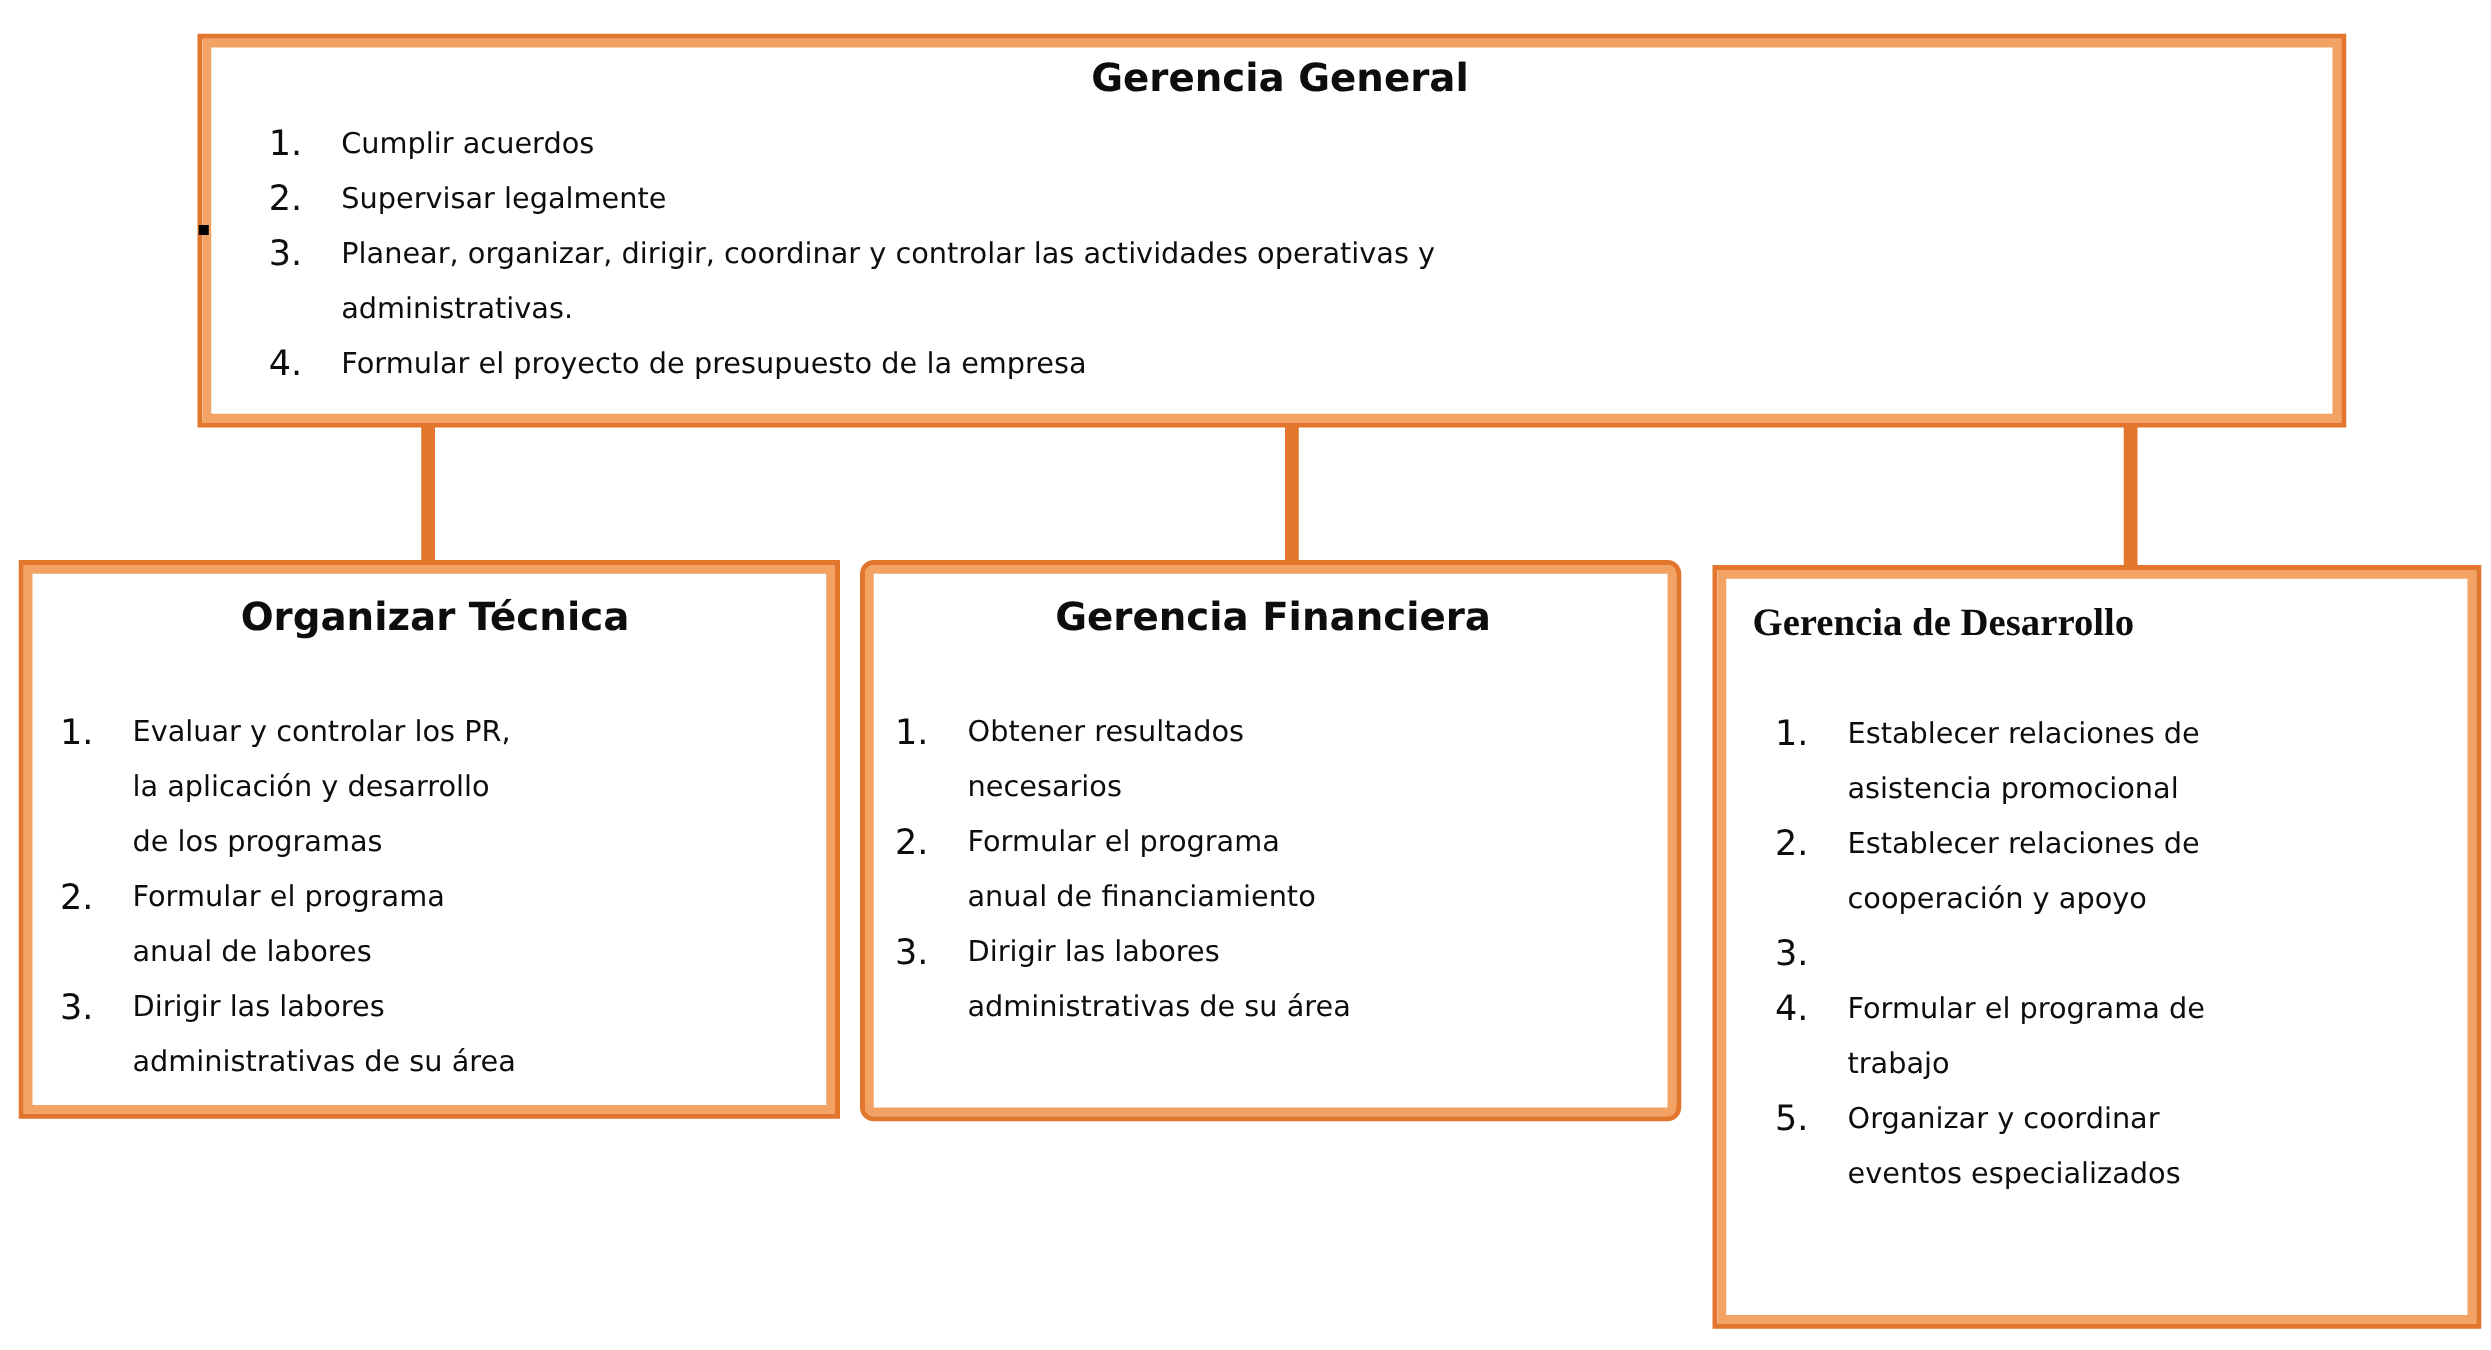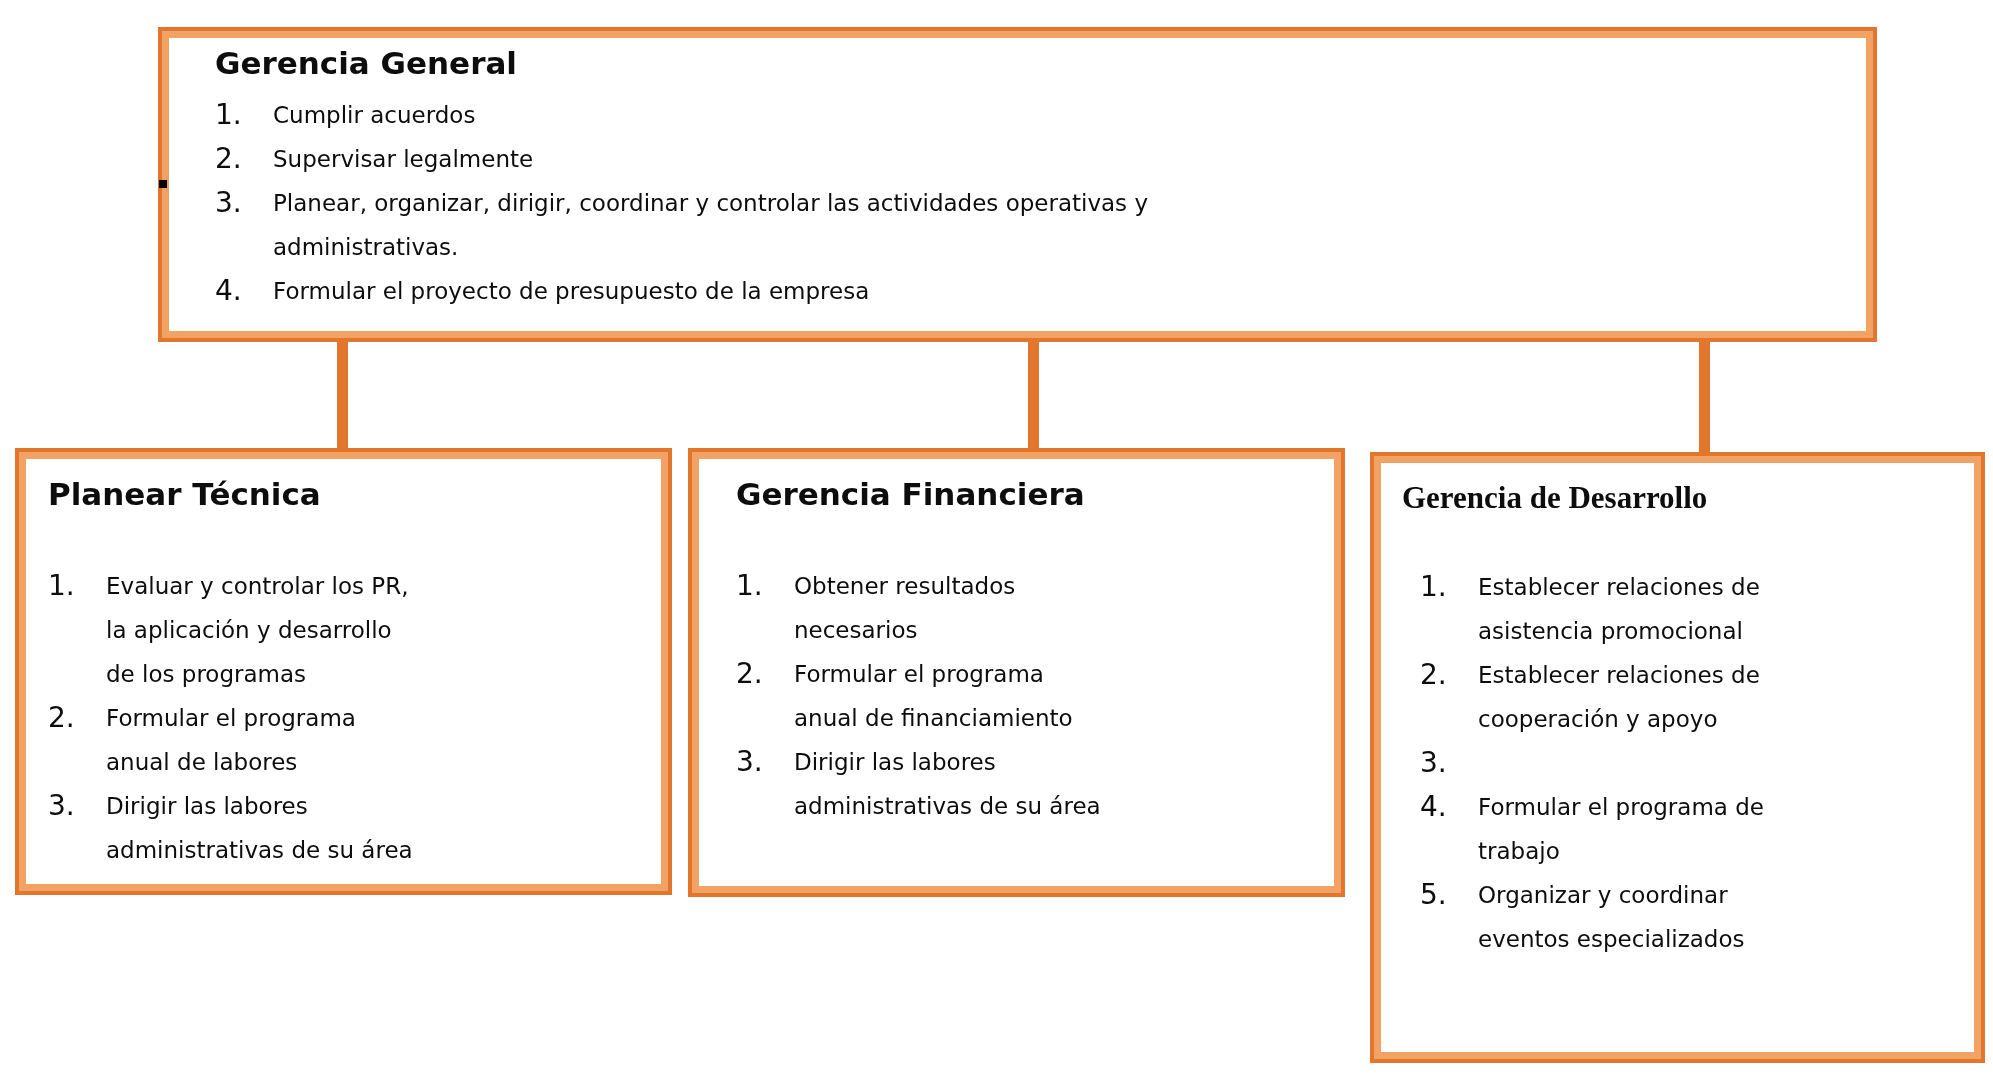--- a/index.html
+++ b/index.html
@@ -25,21 +25,21 @@
     position: absolute;
     box-sizing: border-box;
     background: #ffffff;
     border: 4px solid #e2762c;
     box-shadow: inset 0 0 0 7px #f2a262;
   }
   .box-title {
     font-weight: bold;
     font-size: 31px;
     line-height: 36px;
-    text-align: left;
+    text-align: center;
     white-space: nowrap;
   }
   .olist {
     margin: 0;
     padding: 0;
   }
   .item {
     display: flex;
     align-items: flex-start;
   }
@@ -63,21 +63,22 @@
   }
   .box--root .olist { margin-top: 12px; }
   .box--tecnica {
     left: 15px; top: 448px;
     width: 657px; height: 447px;
     padding: 24px 20px 0 29px;
   }
   .box--financiera {
     left: 688px; top: 448px;
     width: 657px; height: 449px;
-    padding: 24px 20px 0 44px;
+    padding: 24px 20px 0 24px;
+    border-radius: 11px;
   }
   .box--desarrollo {
     left: 1370px; top: 452px;
     width: 615px; height: 611px;
     padding: 24px 16px 0 46px;
   }
   .box--desarrollo .box-title {
     text-align: left;
     margin-left: -18px;
     font-family: Liberation Serif, serif;
@@ -130,21 +131,21 @@
         <span class="txt">Formular el proyecto de presupuesto de la empresa</span>
       </div>
     </div>
   </div>
 
   <div class="connector connector--left"></div>
   <div class="connector connector--mid"></div>
   <div class="connector connector--right"></div>
 
   <div class="box box--child box--tecnica">
-    <div class="box-title">Planear Técnica</div>
+    <div class="box-title">Organizar Técnica</div>
     <div class="olist">
       <div class="item">
         <span class="num">1.</span>
         <span class="txt">Evaluar y controlar los PR,
 la aplicación y desarrollo
 de los programas</span>
       </div>
       <div class="item">
         <span class="num">2.</span>
         <span class="txt">Formular el programa

